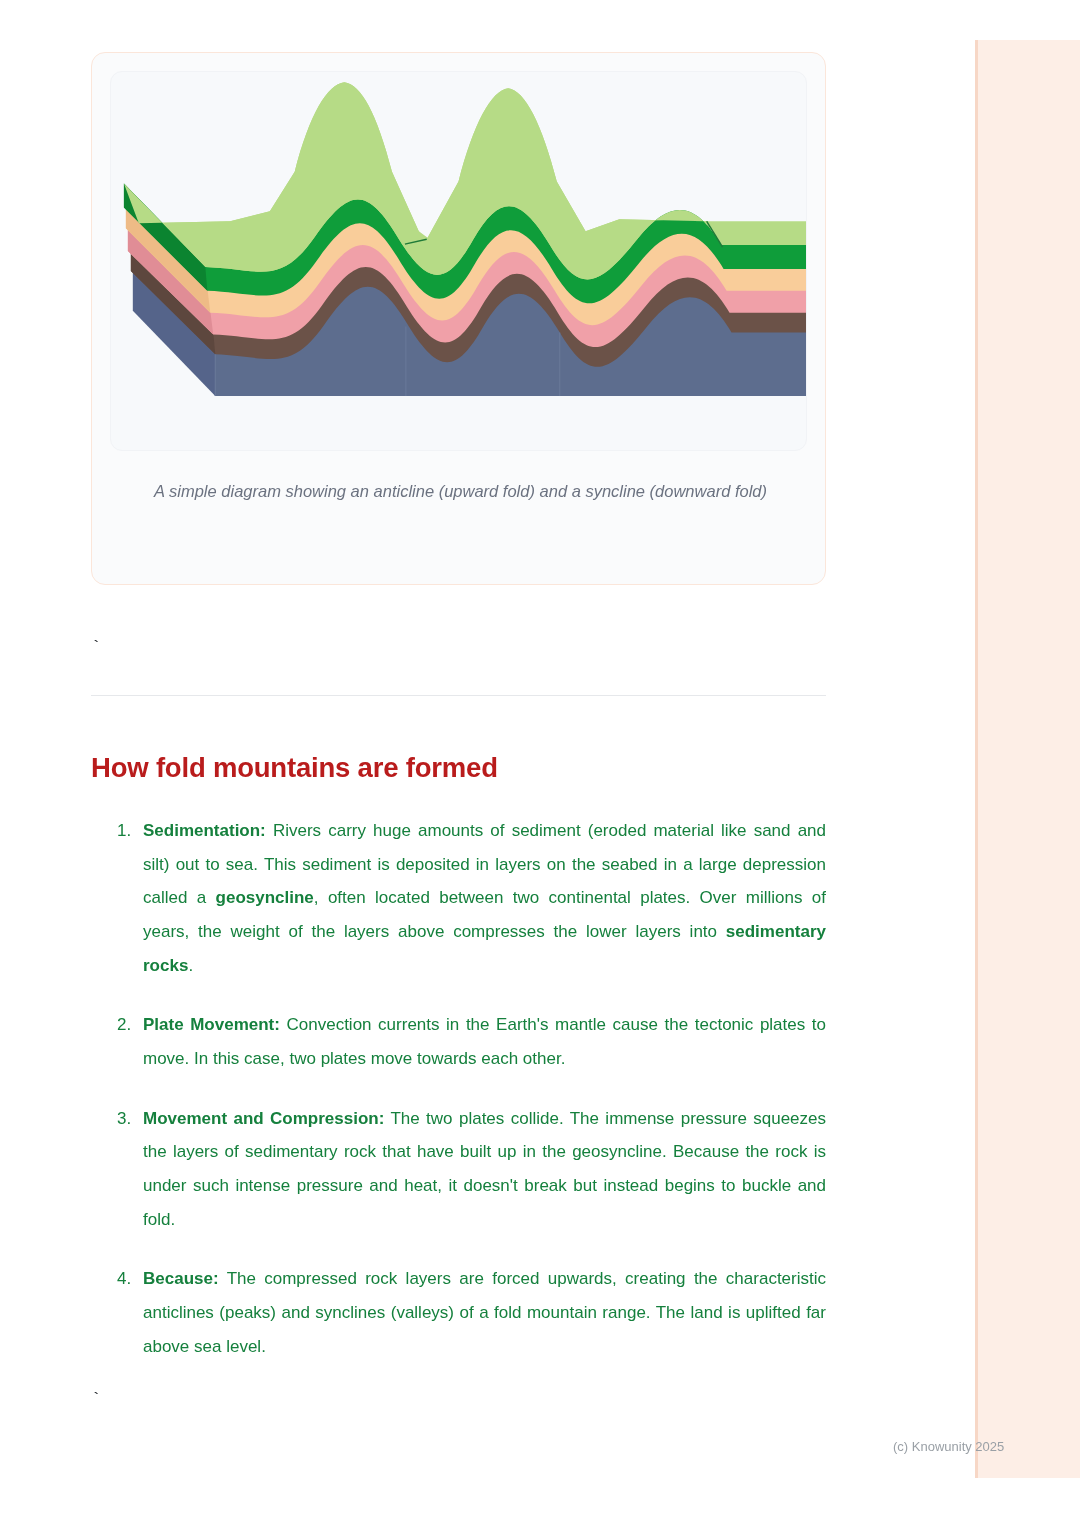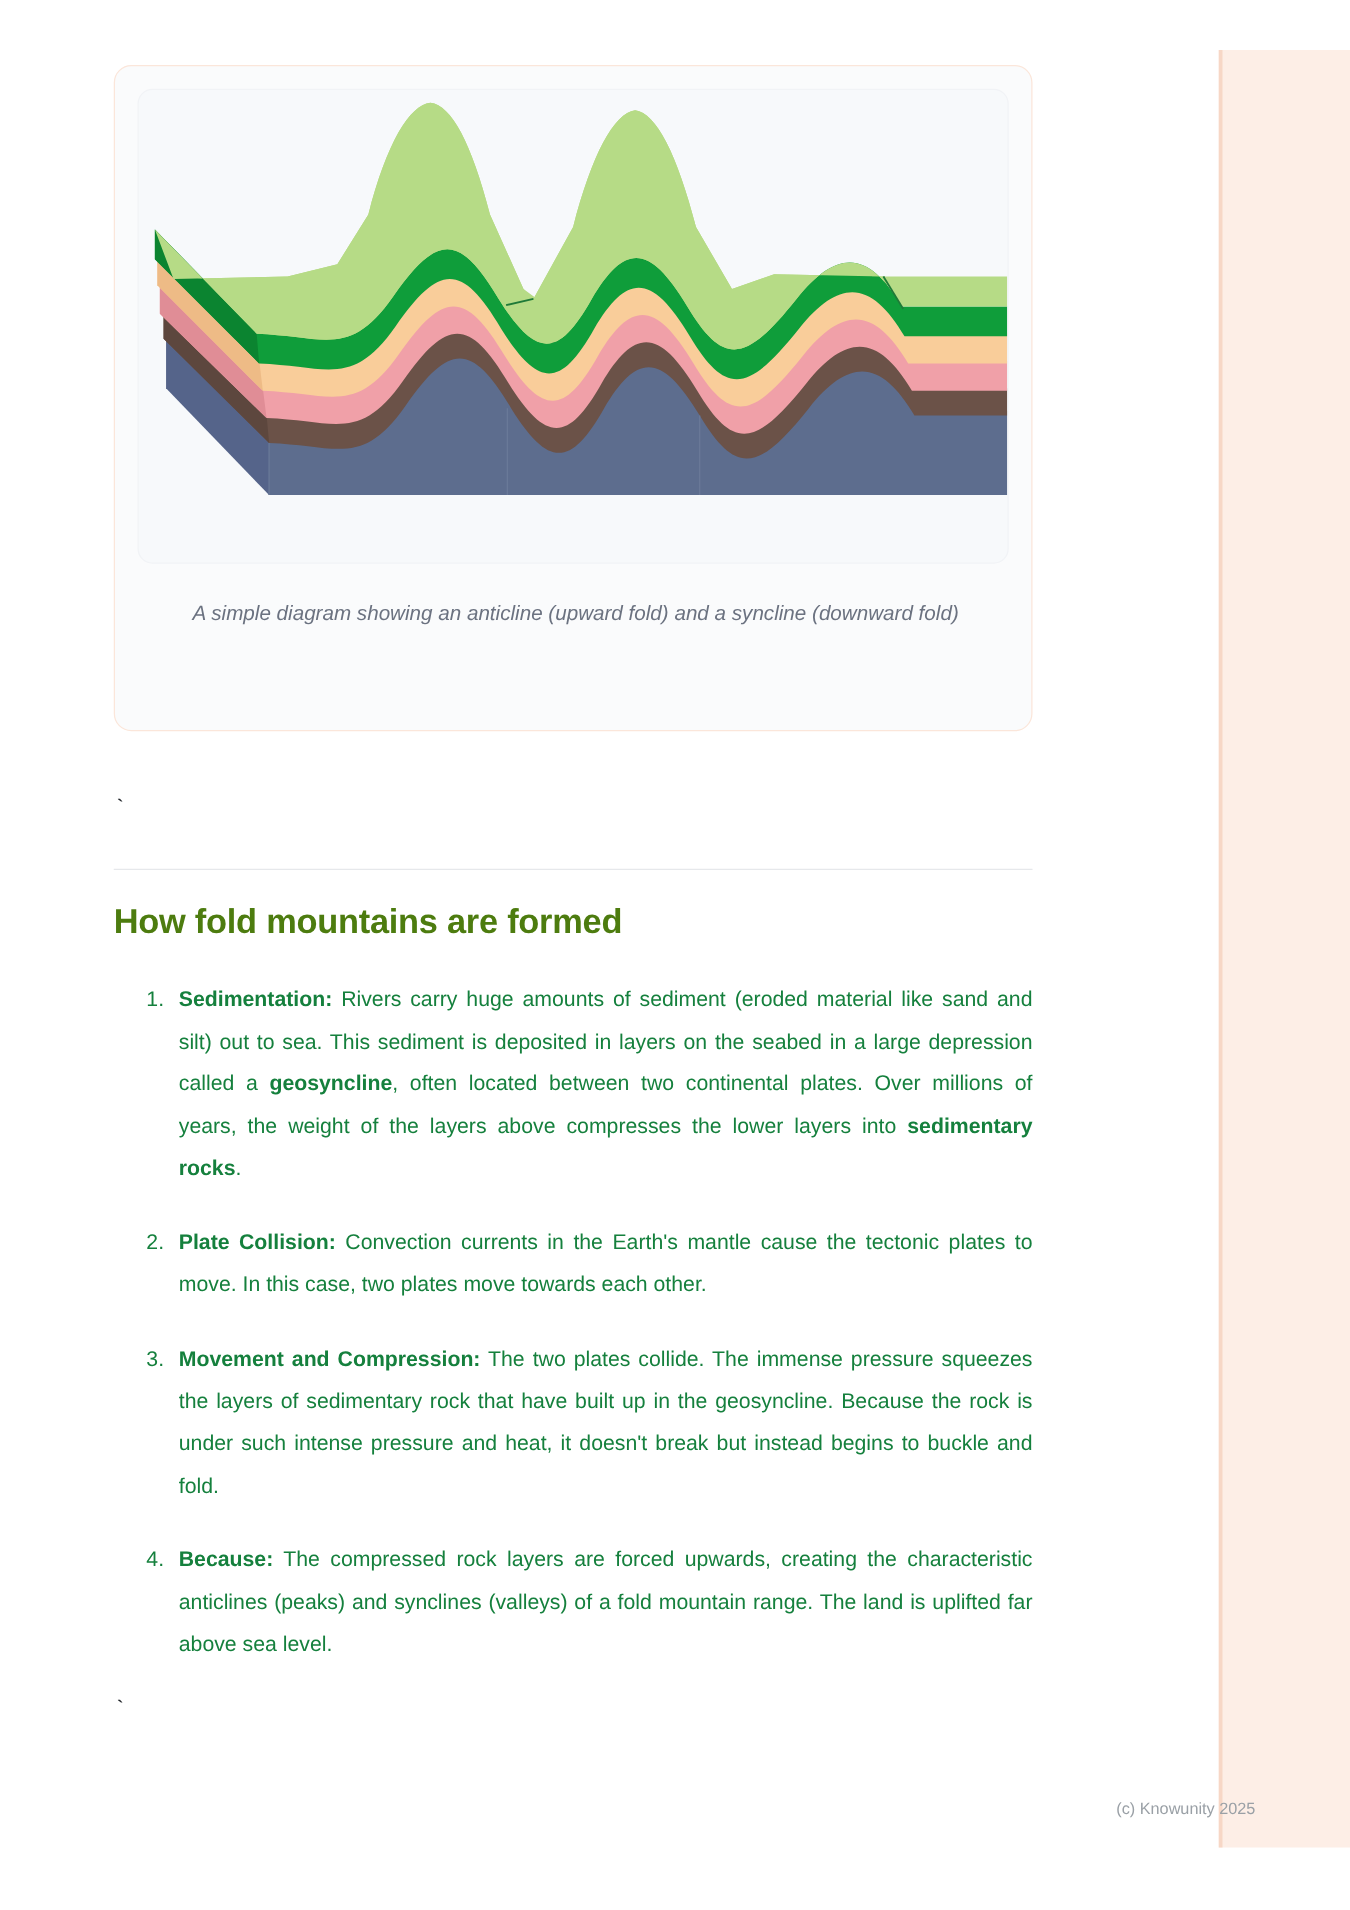--- a/index.html
+++ b/index.html
@@ -79,24 +79,24 @@
   
   #divider {
     margin-top: 36px;
     height: 1px;
     background: #e6e8eb;
     width: 100%;
   }
 
   
   #section-heading {
-    margin-top: 25px;
+    margin-top: 56px;
     font-size: 27.5px;
     font-weight: bold;
-    color: #4d7c0f;
+    color: #b91c1c;
     letter-spacing: -0.2px;
   }
 
   
   #intro-paragraph {
     margin-top: 27px;
     font-size: 17px;
     line-height: 1.98;
     color: #1f2328;
     text-align: justify;
@@ -269,21 +269,21 @@
   <div id="tick-top" class="tick-mark">`</div>
 
   <div id="divider"></div>
 
   <h2 id="section-heading">How fold mountains are formed</h2>
 
 
   <ol id="steps-list">
     <li><b>Sedimentation:</b><span> Rivers carry huge amounts of sediment (eroded material like sand and silt) out to sea. This sediment is deposited in layers on the seabed in a large depression called a </span><b>geosyncline</b><span>, often located between two continental plates. Over millions of years, the weight of the layers above compresses the lower layers into </span><b>sedimentary rocks</b><span>.</span></li>
 
-    <li><b>Plate Collision:</b><span> Convection currents in the Earth's mantle cause the tectonic plates to move. In this case, two plates move towards each other.</span></li>
+    <li><b>Plate Movement:</b><span> Convection currents in the Earth's mantle cause the tectonic plates to move. In this case, two plates move towards each other.</span></li>
 
     <li><b>Movement and Compression:</b><span> The two plates collide. The immense pressure squeezes the layers of sedimentary rock that have built up in the geosyncline. Because the rock is under such intense pressure and heat, it doesn't break but instead begins to buckle and fold.</span></li>
 
     <li><b>Because:</b><span> The compressed rock layers are forced upwards, creating the characteristic anticlines (peaks) and synclines (valleys) of a fold mountain range. The land is uplifted far above sea level.</span></li>
   </ol>
 
   <div id="tick-bottom" class="tick-mark">`</div>
 
 </div>
 

